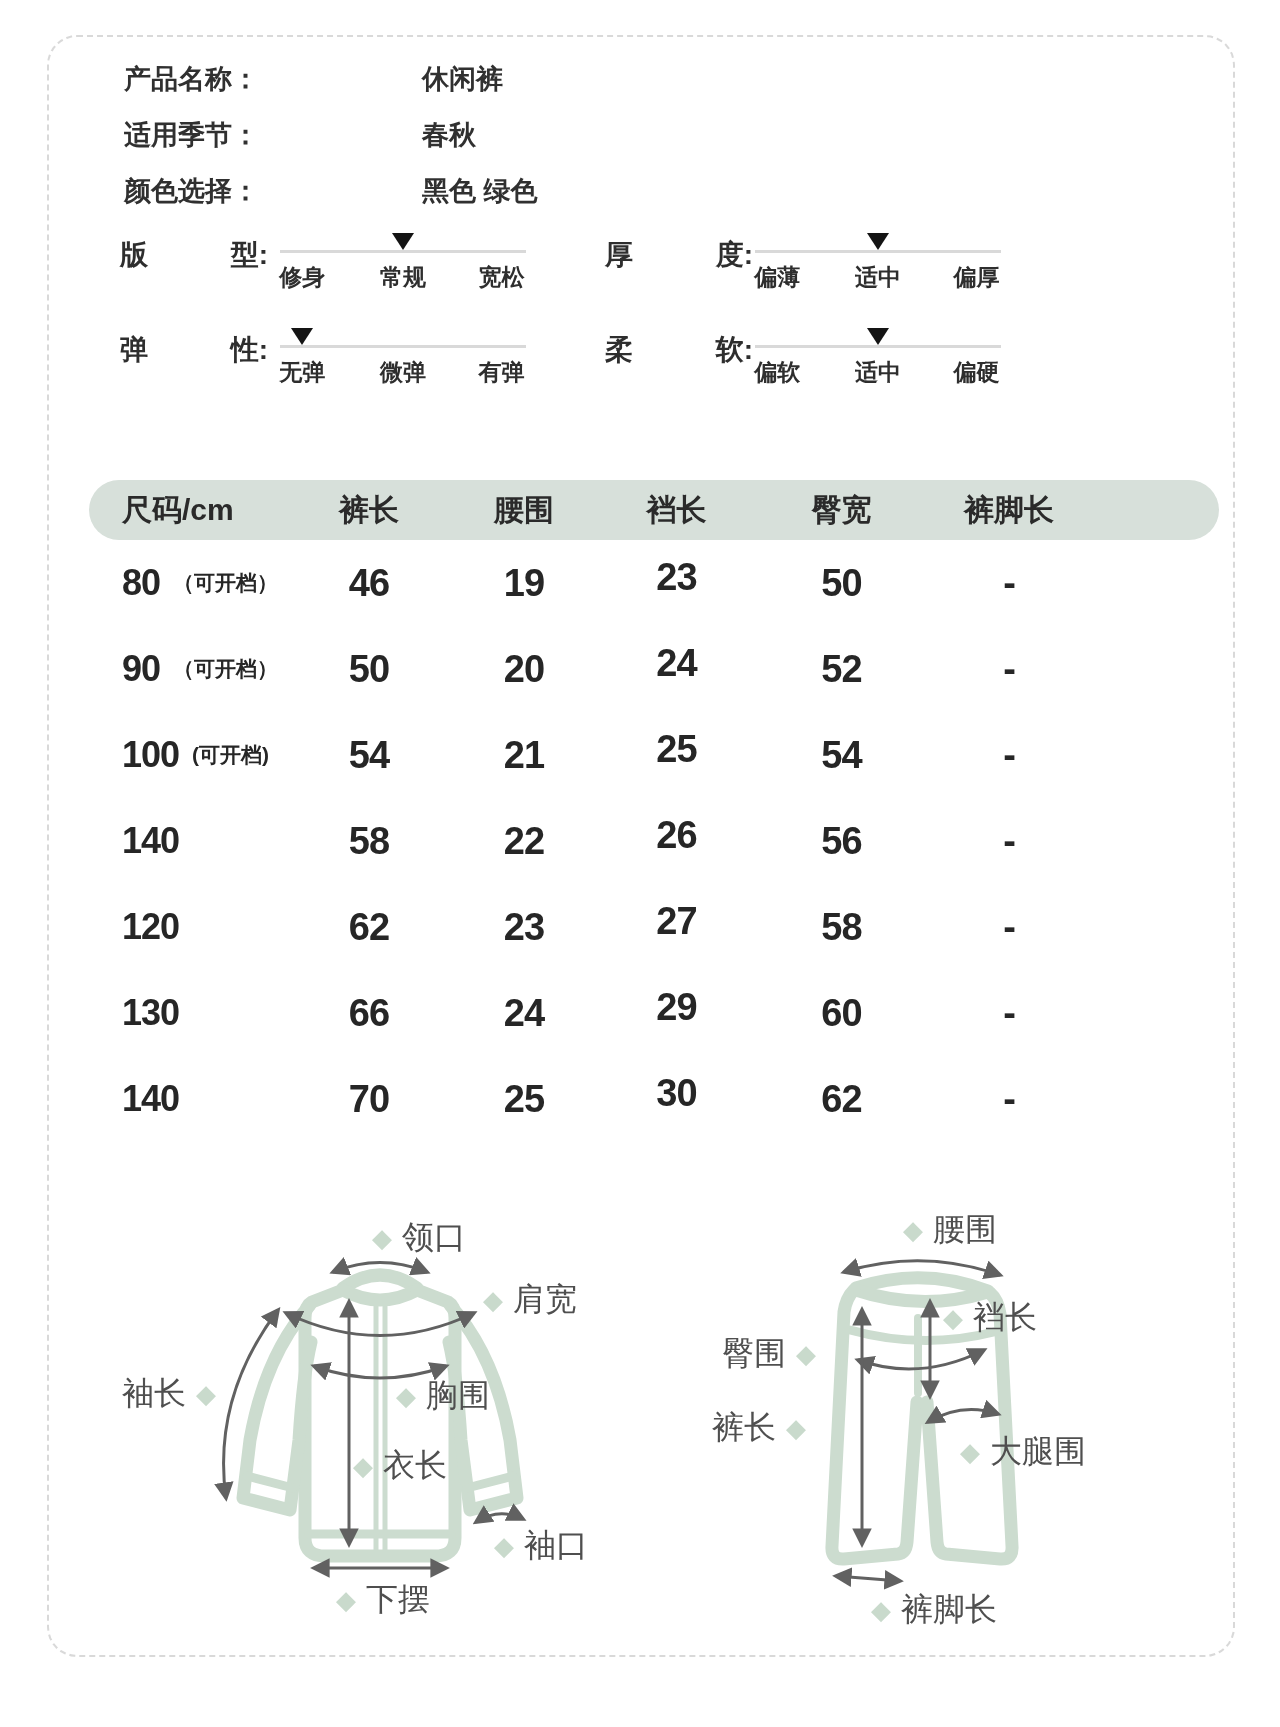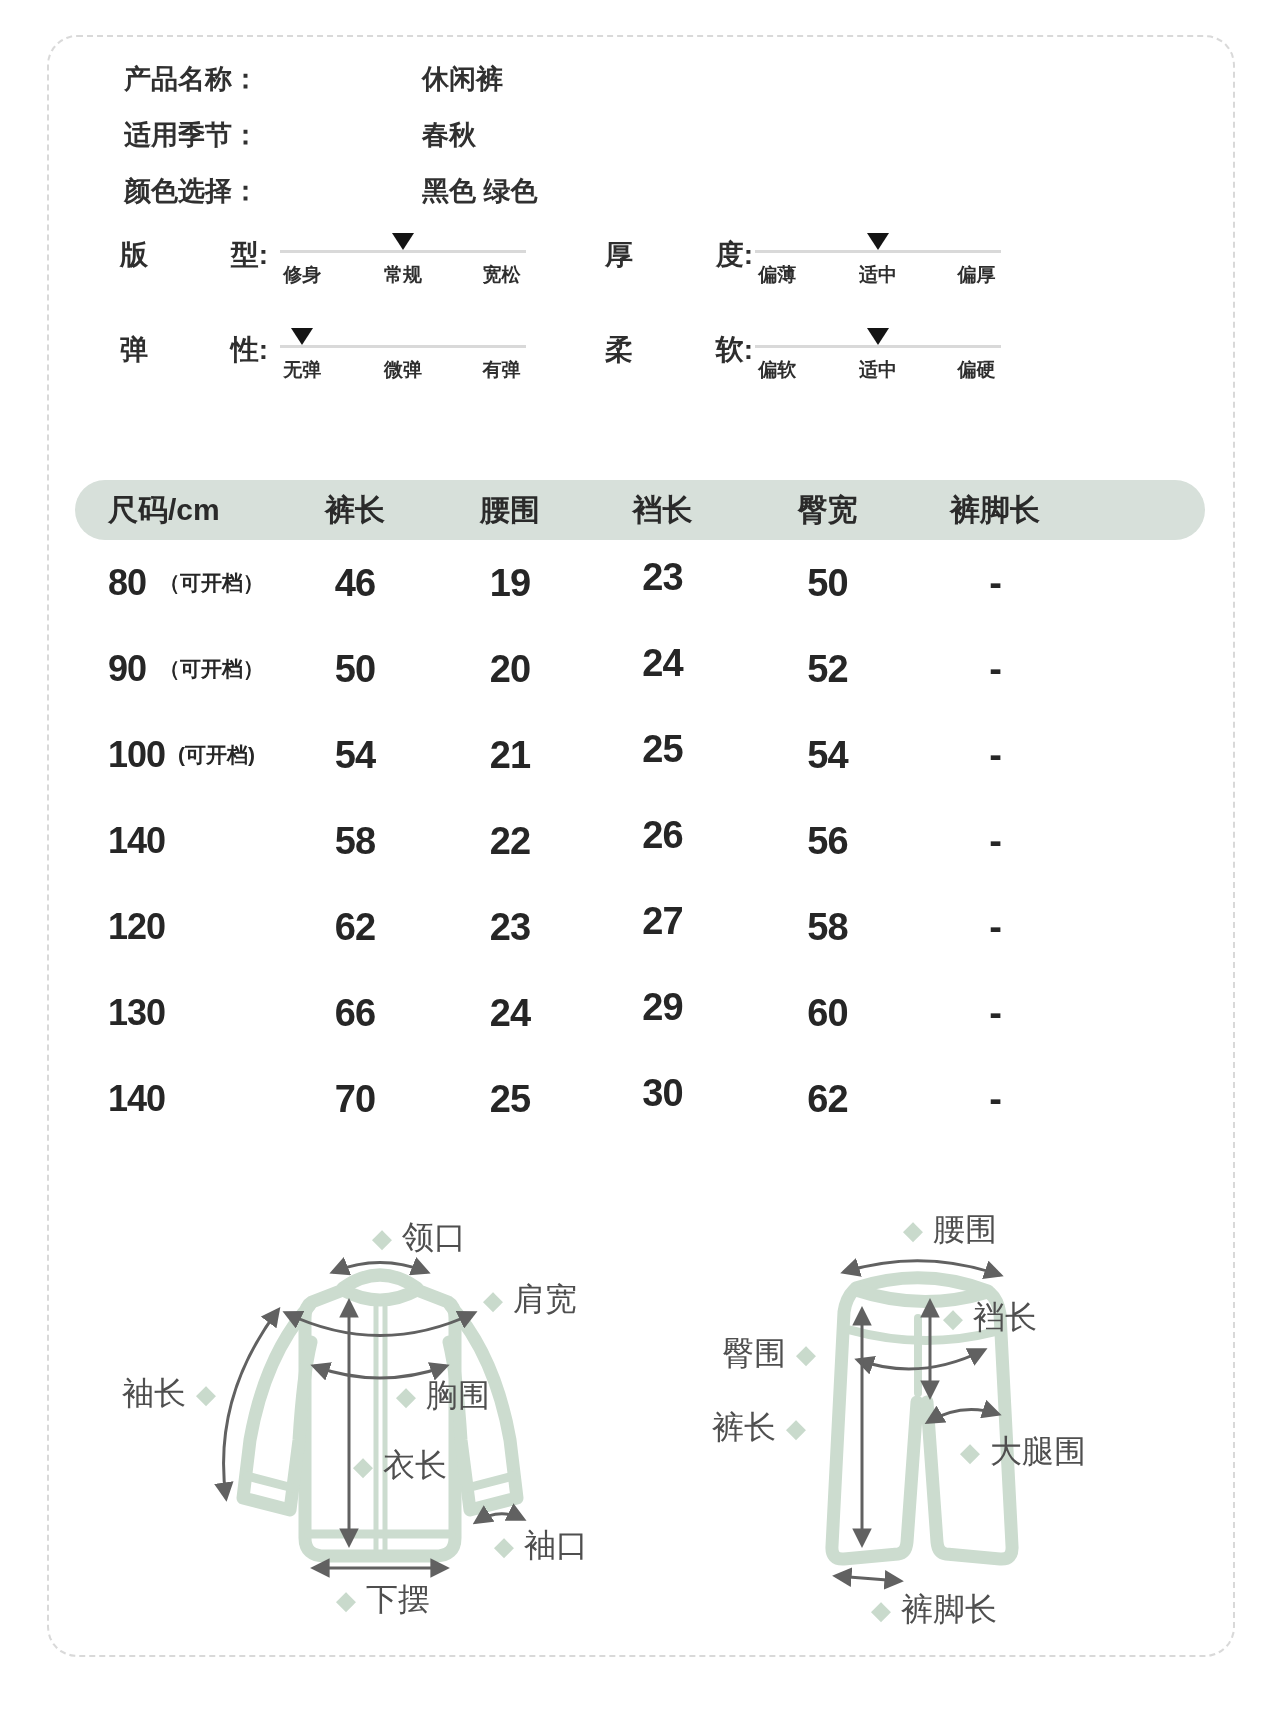--- a/index.html
+++ b/index.html
@@ -14,25 +14,25 @@
   
   .info-row{position:absolute;left:124px;height:34px;font-size:27px;font-weight:bold;white-space:nowrap;}
   .info-value{position:absolute;left:283px;top:0;font-size:27px;font-weight:bold;white-space:nowrap;margin-left:15px;}
   
   .attr-label{position:absolute;width:148px;display:flex;justify-content:space-between;
     font-size:28px;font-weight:bold;color:#2e2e2e;}
   .slider{position:absolute;width:246px;height:66px;}
   .track{position:absolute;left:0;right:0;top:20px;height:3px;background:#d9d9d9;}
   .marker{position:absolute;top:3px;width:0;height:0;transform:translateX(-50%);
     border-left:11px solid transparent;border-right:11px solid transparent;border-top:17px solid #141414;}
-  .stop{position:absolute;top:32px;transform:translateX(-50%);font-size:19px;font-weight:bold;
+  .stop{position:absolute;top:32px;transform:translateX(-50%);font-size:23px;font-weight:bold;
     color:#2e2e2e;white-space:nowrap;}
   .s0{left:9%}.s1{left:50%}.s2{left:90%}
   
-  .thead,.trow{position:absolute;left:75px;width:1130px;display:grid;
+  .thead,.trow{position:absolute;left:89px;width:1130px;display:grid;
     grid-template-columns:200px 160px 150px 155px 175px 290px;align-items:center;}
   .thead{top:480px;height:60px;background:#d7e0da;border-radius:30px;font-size:30px;font-weight:bold;color:#2a2a2a;}
   .trow{height:86px;}
   .hcell,.cell{display:flex;justify-content:center;align-items:center;}
   .hc1,.c1{justify-content:flex-start;padding-left:33px;}
   .hc6,.c6{padding-right:130px;}
   .cell{font-size:38px;font-weight:600;color:#262626;letter-spacing:-1px;}
   .c4{transform:translateY(-6px);}
   .size{font-size:36px;font-weight:600;color:#262626;}
   .note{font-size:21px;font-weight:600;color:#262626;margin-left:13px;letter-spacing:0;}

